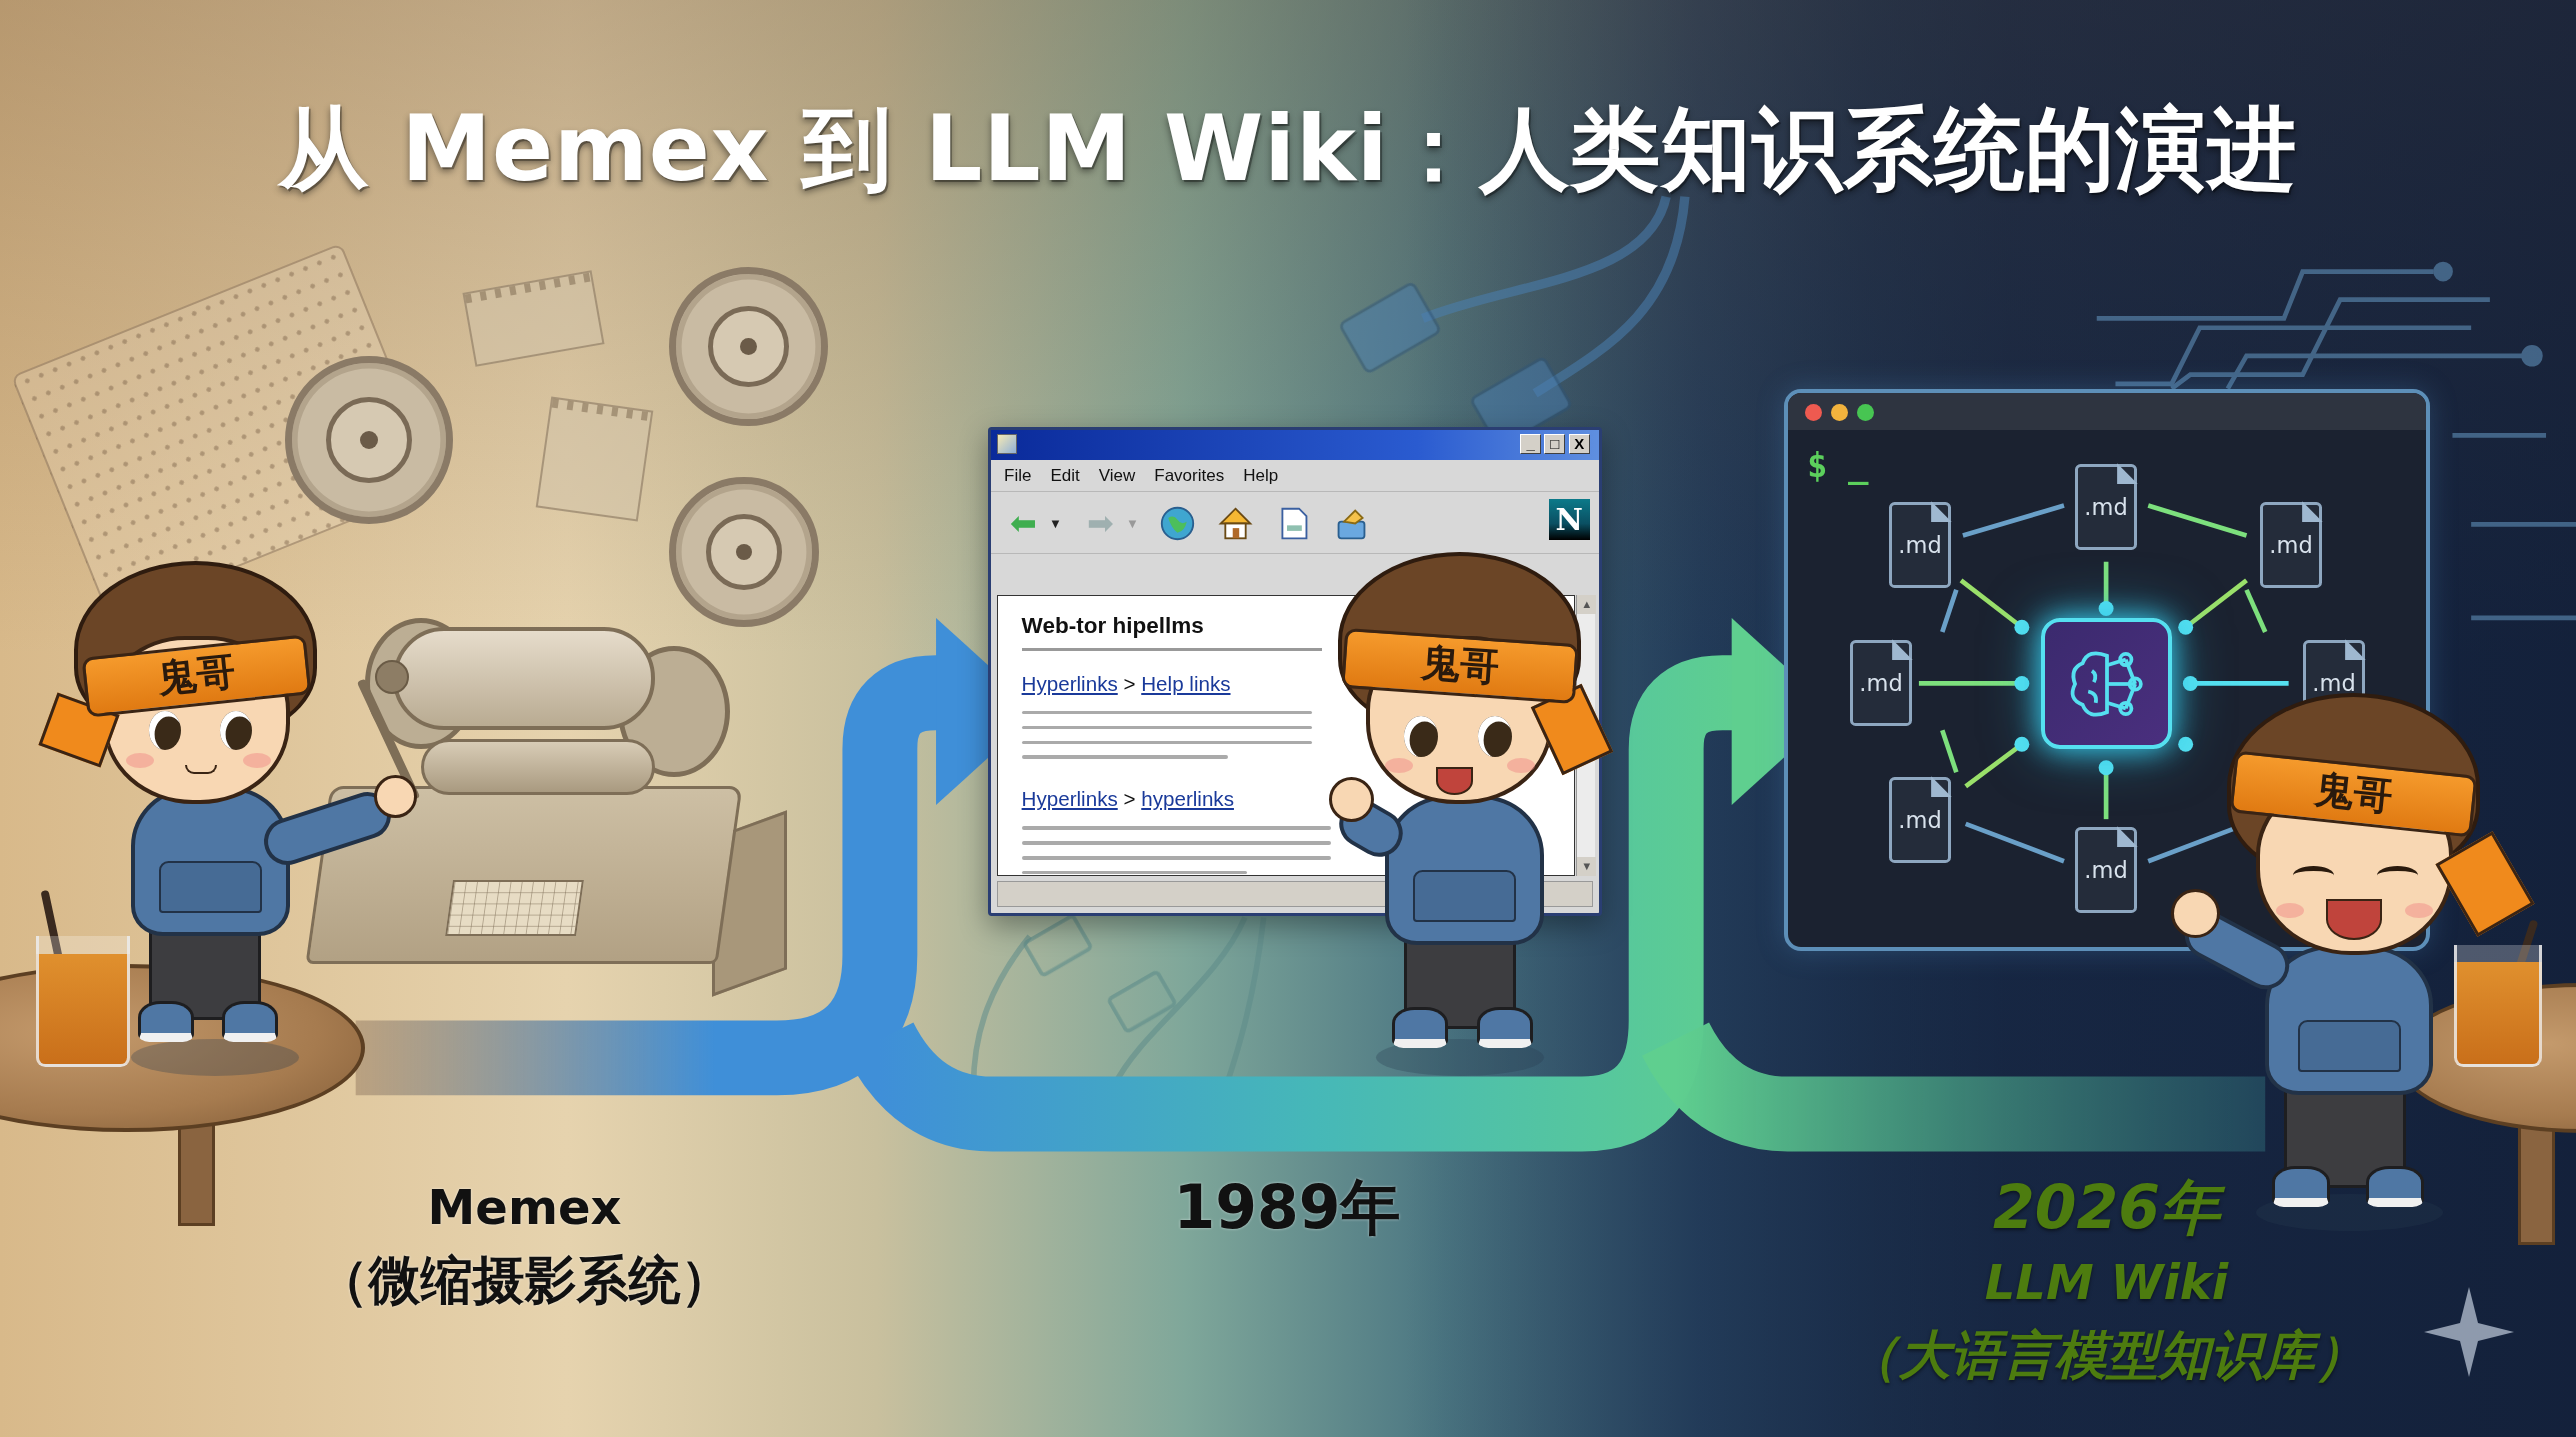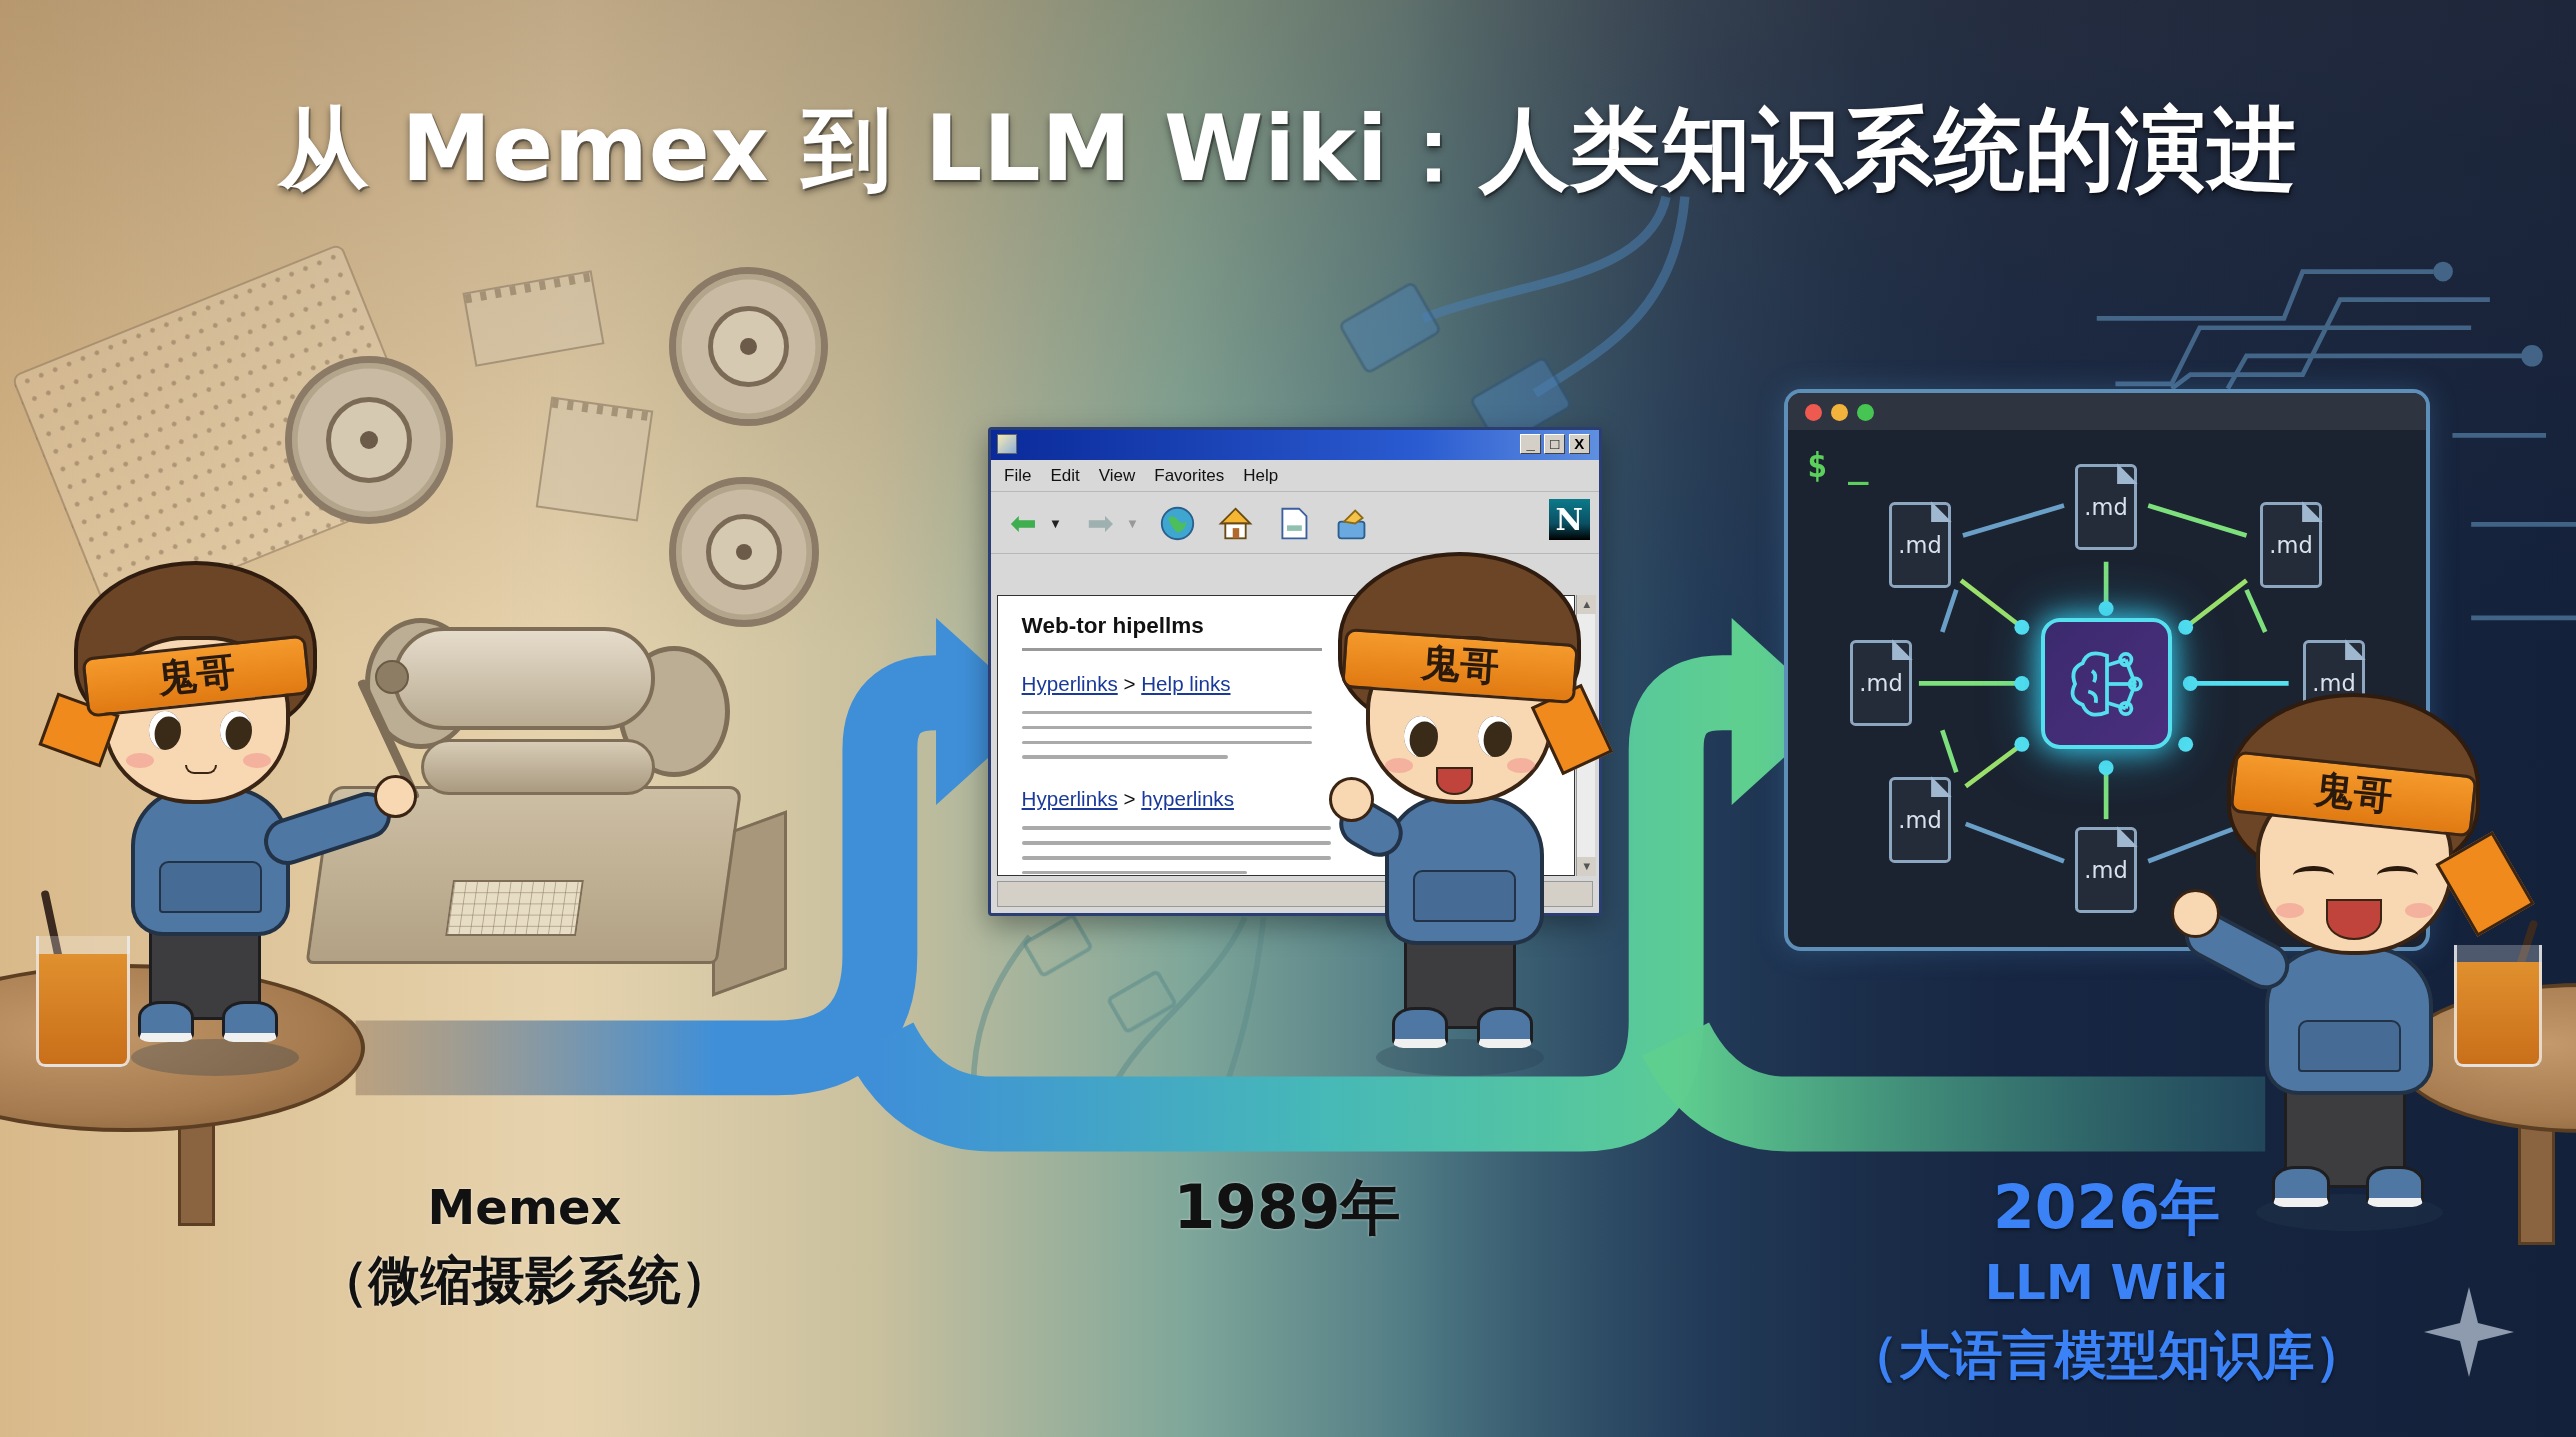--- a/index.html
+++ b/index.html
@@ -25,21 +25,21 @@
     color: #ffffff; letter-spacing: 0.9px;
     text-shadow: 0 3.7px 7.5px rgba(0,0,0,0.45), 1.9px 1.9px 0 rgba(0,0,0,0.3);
   }
 
   
   .era { position: absolute; top: 1170px; text-align: center; font-weight: bold; }
   .era .year { font-size: 60px; line-height: 75px; }
   .era .name { font-size: 48px; line-height: 75px; }
   .era .desc { font-size: 52px; line-height: 71px; }
   .era.dark { color: #111; text-shadow: 0 0 2.8px rgba(255,255,255,0.6); }
-  .era.light { color: #3b82f6; text-shadow: 0 1.9px 3.7px rgba(0,0,0,0.5); }
+  .era.light { color: #4d7c0f; text-shadow: 0 1.9px 3.7px rgba(0,0,0,0.5); font-style: italic; }
   .era-1 { left: 281px; width: 487px; }
   .era-2 { left: 1053px; width: 468px; }
   .era-3 { left: 1835px; width: 543px; }
 
   
   .flow { position: absolute; left: 0; top: 0; width: 2576px; height: 1438px; pointer-events: none; }
 
   
   .punch-card {
     position: absolute; left: 47px; top: 300px; width: 356px; height: 262px;

